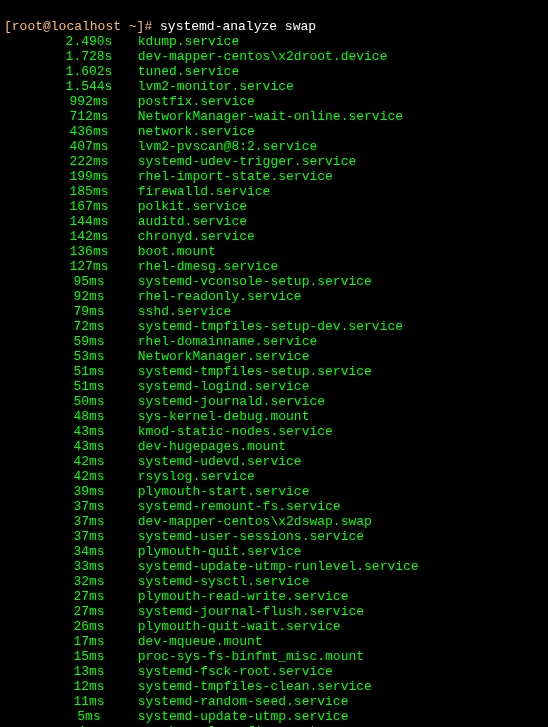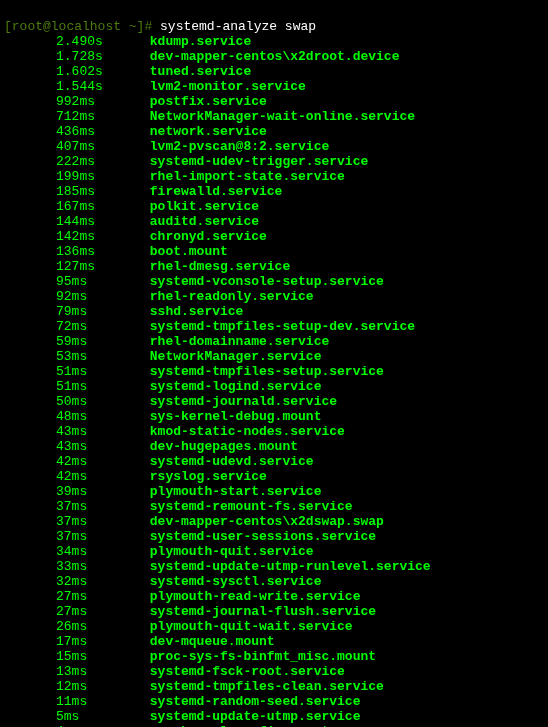--- a/index.html
+++ b/index.html
@@ -13,37 +13,36 @@
       font-size: 13px;
       line-height: 15px;
       color: #00ff00;
       padding: 4px;
       width: 548px;
     }
     .terminal {
       white-space: pre;
     }
     .prompt-user {
-      color: #4d7c0f;
+      color: #fdba74;
     }
     .command {
       color: #ffffff;
     }
     .output-line {
       color: #00ff00;
     }
     .time-col {
       display: inline-block;
       width: 66px;
-      text-align: left;
+      text-align: center;
       margin-left: 52px;
     }
     .service-col {
-      margin-left: 20px;
-      font-weight: bold;
+      margin-left: 8px;
     }
   </style>
 </head>
 <body>
 
 <div class="terminal">
 <span><span class="prompt-user">[root@localhost ~]#</span> <span class="command">systemd-analyze swap</span></span>
 <div id="entries-container"><div class="output-line"><span class="time-col">2.490s</span><span class="service-col"> kdump.service</span></div><div class="output-line"><span class="time-col">1.728s</span><span class="service-col"> dev-mapper-centos\x2droot.device</span></div><div class="output-line"><span class="time-col">1.602s</span><span class="service-col"> tuned.service</span></div><div class="output-line"><span class="time-col">1.544s</span><span class="service-col"> lvm2-monitor.service</span></div><div class="output-line"><span class="time-col">992ms</span><span class="service-col"> postfix.service</span></div><div class="output-line"><span class="time-col">712ms</span><span class="service-col"> NetworkManager-wait-online.service</span></div><div class="output-line"><span class="time-col">436ms</span><span class="service-col"> network.service</span></div><div class="output-line"><span class="time-col">407ms</span><span class="service-col"> lvm2-pvscan@8:2.service</span></div><div class="output-line"><span class="time-col">222ms</span><span class="service-col"> systemd-udev-trigger.service</span></div><div class="output-line"><span class="time-col">199ms</span><span class="service-col"> rhel-import-state.service</span></div><div class="output-line"><span class="time-col">185ms</span><span class="service-col"> firewalld.service</span></div><div class="output-line"><span class="time-col">167ms</span><span class="service-col"> polkit.service</span></div><div class="output-line"><span class="time-col">144ms</span><span class="service-col"> auditd.service</span></div><div class="output-line"><span class="time-col">142ms</span><span class="service-col"> chronyd.service</span></div><div class="output-line"><span class="time-col">136ms</span><span class="service-col"> boot.mount</span></div><div class="output-line"><span class="time-col">127ms</span><span class="service-col"> rhel-dmesg.service</span></div><div class="output-line"><span class="time-col">95ms</span><span class="service-col"> systemd-vconsole-setup.service</span></div><div class="output-line"><span class="time-col">92ms</span><span class="service-col"> rhel-readonly.service</span></div><div class="output-line"><span class="time-col">79ms</span><span class="service-col"> sshd.service</span></div><div class="output-line"><span class="time-col">72ms</span><span class="service-col"> systemd-tmpfiles-setup-dev.service</span></div><div class="output-line"><span class="time-col">59ms</span><span class="service-col"> rhel-domainname.service</span></div><div class="output-line"><span class="time-col">53ms</span><span class="service-col"> NetworkManager.service</span></div><div class="output-line"><span class="time-col">51ms</span><span class="service-col"> systemd-tmpfiles-setup.service</span></div><div class="output-line"><span class="time-col">51ms</span><span class="service-col"> systemd-logind.service</span></div><div class="output-line"><span class="time-col">50ms</span><span class="service-col"> systemd-journald.service</span></div><div class="output-line"><span class="time-col">48ms</span><span class="service-col"> sys-kernel-debug.mount</span></div><div class="output-line"><span class="time-col">43ms</span><span class="service-col"> kmod-static-nodes.service</span></div><div class="output-line"><span class="time-col">43ms</span><span class="service-col"> dev-hugepages.mount</span></div><div class="output-line"><span class="time-col">42ms</span><span class="service-col"> systemd-udevd.service</span></div><div class="output-line"><span class="time-col">42ms</span><span class="service-col"> rsyslog.service</span></div><div class="output-line"><span class="time-col">39ms</span><span class="service-col"> plymouth-start.service</span></div><div class="output-line"><span class="time-col">37ms</span><span class="service-col"> systemd-remount-fs.service</span></div><div class="output-line"><span class="time-col">37ms</span><span class="service-col"> dev-mapper-centos\x2dswap.swap</span></div><div class="output-line"><span class="time-col">37ms</span><span class="service-col"> systemd-user-sessions.service</span></div><div class="output-line"><span class="time-col">34ms</span><span class="service-col"> plymouth-quit.service</span></div><div class="output-line"><span class="time-col">33ms</span><span class="service-col"> systemd-update-utmp-runlevel.service</span></div><div class="output-line"><span class="time-col">32ms</span><span class="service-col"> systemd-sysctl.service</span></div><div class="output-line"><span class="time-col">27ms</span><span class="service-col"> plymouth-read-write.service</span></div><div class="output-line"><span class="time-col">27ms</span><span class="service-col"> systemd-journal-flush.service</span></div><div class="output-line"><span class="time-col">26ms</span><span class="service-col"> plymouth-quit-wait.service</span></div><div class="output-line"><span class="time-col">17ms</span><span class="service-col"> dev-mqueue.mount</span></div><div class="output-line"><span class="time-col">15ms</span><span class="service-col"> proc-sys-fs-binfmt_misc.mount</span></div><div class="output-line"><span class="time-col">13ms</span><span class="service-col"> systemd-fsck-root.service</span></div><div class="output-line"><span class="time-col">12ms</span><span class="service-col"> systemd-tmpfiles-clean.service</span></div><div class="output-line"><span class="time-col">11ms</span><span class="service-col"> systemd-random-seed.service</span></div><div class="output-line"><span class="time-col">5ms</span><span class="service-col"> systemd-update-utmp.service</span></div><div class="output-line"><span class="time-col">4ms</span><span class="service-col"> sys-kernel-config.mount</span></div></div>
 </div>
 

